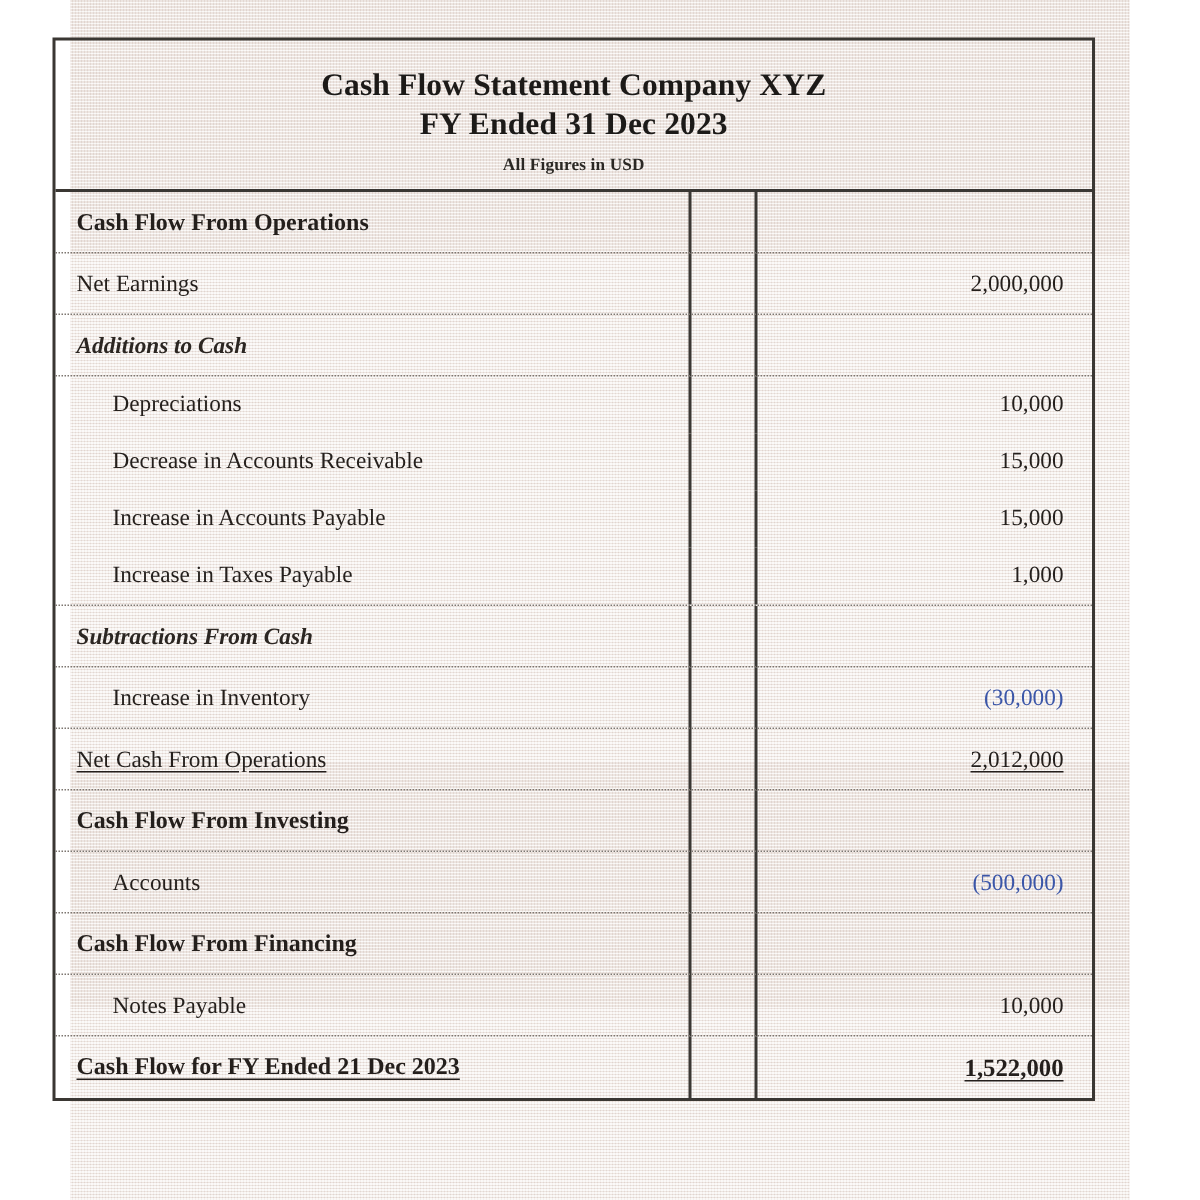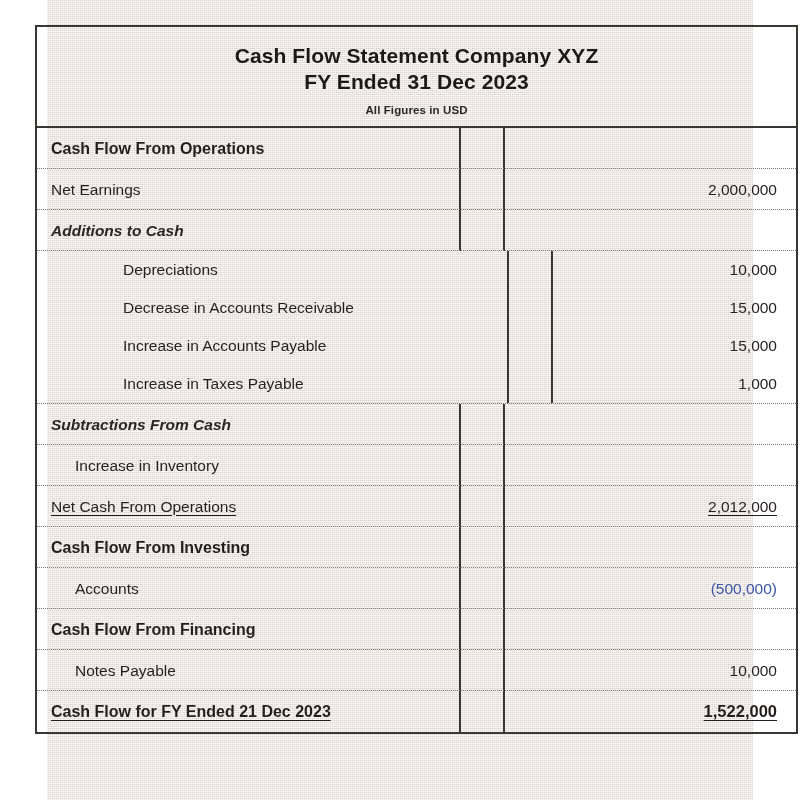--- a/index.html
+++ b/index.html
@@ -39,24 +39,25 @@
         rgba(222,208,200,0.22) 5px,
         rgba(255,255,255,0.0) 5px,
         rgba(255,255,255,0.0) 11px);
   }
 
   
   #statement {
     position: absolute;
     left: 35px;
     top: 25px;
-    width: 763px;
+    width: 695px;
     border: 2px solid #3a3733;
     box-sizing: border-box;
     background: transparent;
+    font-family: Liberation Serif, serif;
   }
 
   
   .doc-header {
     padding: 16px 10px 10px 10px;
     text-align: center;
     border-bottom: 2px solid #3a3733;
   }
   .doc-title {
     font-size: 21px;
@@ -199,21 +200,21 @@
       </div>
       <div class="row t-italic sep-below">
         <div class="cell-label">
           <span class="txt">Additions to Cash</span>
         </div>
         <div class="cell-mid"></div>
         <div class="cell-value">
           <span class="txt"></span>
         </div>
       </div>
-      <div class="group" style="border-bottom: 1px dotted rgb(125, 118, 112); padding-left: 48px;">
+      <div class="group" style="border-bottom: 1px dotted rgb(125, 118, 112);">
         <div class="row t-detail">
           <div class="cell-label">
             <span class="txt">Depreciations</span>
           </div>
           <div class="cell-mid"></div>
           <div class="cell-value">
             <span class="txt">10,000</span>
           </div>
         </div>
         <div class="row t-detail">
@@ -251,20 +252,23 @@
         <div class="cell-mid"></div>
         <div class="cell-value">
           <span class="txt"></span>
         </div>
       </div>
       <div class="row t-detail sep-below">
         <div class="cell-label">
           <span class="txt">Increase in Inventory</span>
         </div>
         <div class="cell-mid"></div>
+        <div class="cell-value">
+          <span class="txt neg">(30,000)</span>
+        </div>
       </div>
       <div class="row t-subtotal sep-below">
         <div class="cell-label">
           <span class="txt">Net Cash From Operations</span>
         </div>
         <div class="cell-mid"></div>
         <div class="cell-value">
           <span class="txt">2,012,000</span>
         </div>
       </div>

